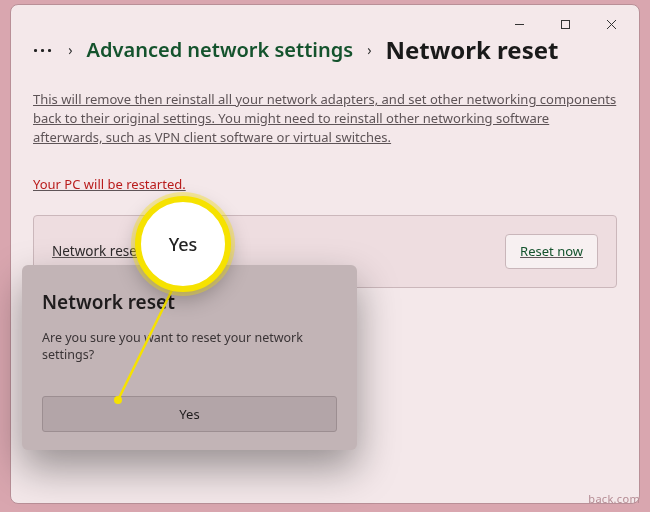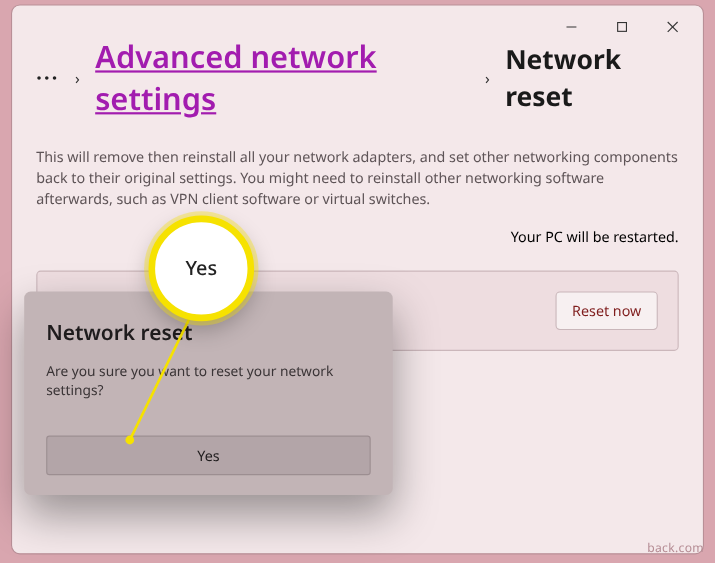--- a/index.html
+++ b/index.html
@@ -35,45 +35,46 @@
   }
   .winbtn svg { stroke: #333; }
   .breadcrumb {
     display: flex; align-items: center;
     gap: 14px;
     padding: 0 22px 6px 22px;
     margin-top: -10px;
   }
   .ellipsis { font-size: 18px; font-weight: 700; letter-spacing: 2px; color: #222; }
   .chev { font-size: 14px; color: #333; }
-  .crumb-parent { font-size: 28px; font-weight: 600; color: #a21caf; text-decoration: underline; }
+  .crumb-parent { font-size: 20px; font-weight: 600; color: #14532d; }
   .crumb-current { font-size: 24px; font-weight: 700; color: #1a1a1a; }
   .body {
     padding: 18px 22px 0 22px;
     color: #5e5457;
     font-size: 13px;
     line-height: 1.45;
+    text-decoration: underline;
   }
-  .restart { margin-top: 16px; font-size: 13px; color: #000000; text-align: right; }
+  .restart { margin-top: 28px; font-size: 13px; color: #b91c1c; }
   .card {
     margin-top: 22px;
     border: 1px solid #cbb7bb;
     background: #eedde0;
     border-radius: 4px;
     padding: 18px 18px;
     display: flex; align-items: center; justify-content: space-between;
   }
   .card-label { font-size: 13.5px; color: #2e2a2b; }
   .reset-btn {
     background: #f7f0f1;
     border: 1px solid #c9b6ba;
     border-radius: 4px;
     padding: 7px 14px;
     font-size: 13px;
-    color: #7f1d1d;
+    color: #14532d;
   }
   
   .dialog {
     position: absolute;
     left: 22px; top: 265px;
     width: 335px; height: 185px;
     background: #c2b4b6;
     border-radius: 6px;
     box-shadow: 0 18px 40px rgba(0,0,0,0.38);
     padding: 24px 20px 18px 20px;

